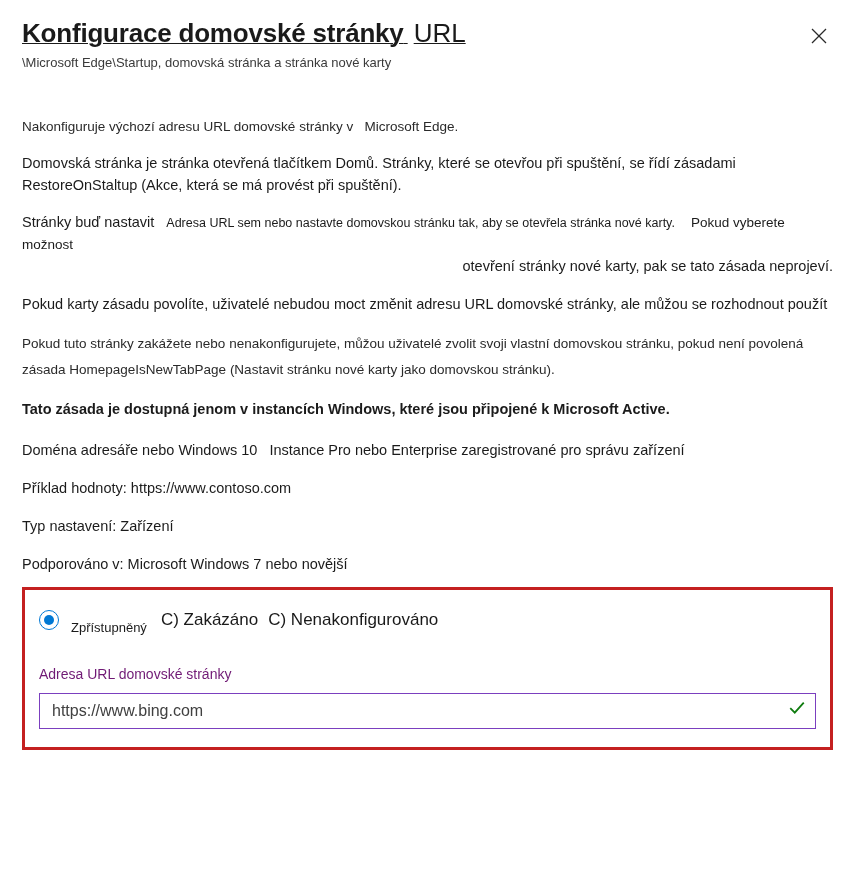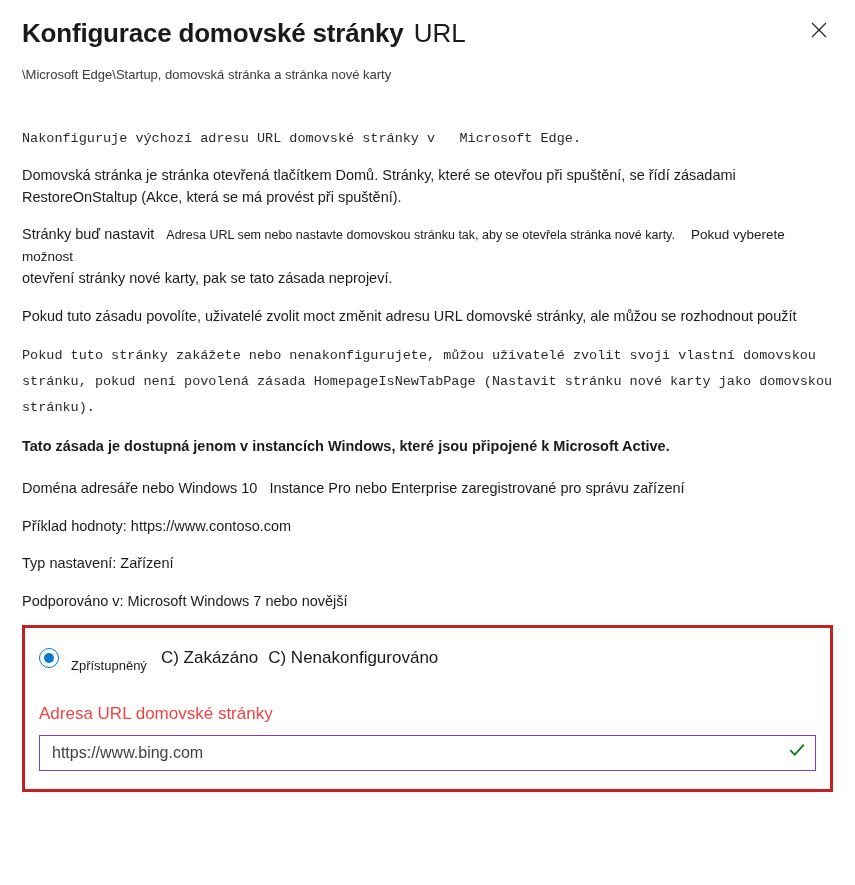--- a/index.html
+++ b/index.html
@@ -8,22 +8,23 @@
       background: #ffffff;
       color: #1a1a1a;
       width: 855px;
       height: 885px;
       padding: 14px 22px;
       font-size: 14.5px;
       line-height: 1.5;
     }
     .header-row {
       display: flex;
-      align-items: flex-start;
+      align-items: center;
       justify-content: space-between;
+      text-decoration: underline;
     }
     .title {
       font-size: 26px;
       font-weight: 600;
       color: #1a1a1a;
       letter-spacing: -0.2px;
     }
     .title-tail {
       font-size: 26px;
       font-weight: 400;
@@ -37,25 +38,25 @@
       justify-content: center;
       cursor: pointer;
       color: #2a2a2a;
       margin-top: 4px;
       margin-right: 2px;
     }
     .close-btn svg { width: 16px; height: 16px; }
     .breadcrumb {
       font-size: 13px;
       color: #3a3a3a;
-      margin-top: 12px;
+      margin-top: 0;
       margin-bottom: 44px;
     }
     .para { margin: 12px 0 16px 0; color:#1b1b1b; }
-    .para.small { font-size: 13.5px; color:#2a2a2a;font-family:Liberation Mono, monospace; }
+    .para.small { font-size: 13.5px; color:#2a2a2a; }
     .strong { font-weight: 600; }
     .secrow { margin-top: 20px; }
     .secrow .part1 { font-size:14.5px; }
     .highlight-box {
       border: 3px solid #c42020;
       padding: 12px 14px 18px 14px;
       margin-top: 12px;
     }
     .radios {
       display: flex;
@@ -73,21 +74,21 @@
       cursor: pointer;
       flex-shrink: 0;
     }
     .radio-inner {
       width: 10px; height:10px;
       border-radius:50%;
       background:#0078d4;
     }
     .rlabel1 { font-size:13px; margin-left:2px; margin-right:4px;margin-top:16px; }
     .rlabel2 { font-size:17px; }
-    .field-label { font-size:17px; color:#ef4444; margin-bottom:8px; }
+    .field-label { font-size:14px; color:#701a75; margin-bottom:8px; }
     .input-wrap { position: relative; border-radius: 9px; }
     .url-input {
       width: 100%;
       border: 1px solid #7b3fbf;
       padding: 8px 36px 8px 12px;
       font-size: 16px;
       color:#404040;
       outline:none;
       background:#fff;
     }
@@ -122,25 +123,25 @@
   <span>Nakonfiguruje výchozí adresu URL domovské stránky v</span>
   &nbsp;&nbsp;<span>Microsoft Edge.</span>
 </div>
 
 <div class="para">Domovská stránka je stránka otevřená tlačítkem Domů. Stránky, které se otevřou při spuštění, se řídí zásadami RestoreOnStaltup (Akce, která se má provést při spuštění).</div>
 
 <div class="para">
   <span>Stránky buď nastavit</span>
   &nbsp;&nbsp;<span style="font-size:12.5px">Adresa URL sem nebo nastavte domovskou stránku tak, aby se otevřela stránka nové karty.</span>
   &nbsp;&nbsp;&nbsp;<span style="font-size:13.5px">Pokud vyberete možnost</span>
-  <div style="font-weight:500;">otevření stránky nové karty, pak se tato zásada neprojeví.</div>
+  <div style="font-weight:500;text-align:right;">otevření stránky nové karty, pak se tato zásada neprojeví.</div>
 </div>
 
 <div class="para">
-  <div class="small">Pokud tuto zásadu povolíte, uživatelé zvolit moct změnit adresu URL domovské stránky, ale můžou se rozhodnout použít</div>
+  <div class="small">Pokud karty zásadu povolíte, uživatelé nebudou moct změnit adresu URL domovské stránky, ale můžou se rozhodnout použít</div>
 </div>
 
 <div class="para small" style="line-height:1.9">Pokud tuto stránky zakážete nebo nenakonfigurujete, můžou uživatelé zvolit svoji vlastní domovskou stránku, pokud není povolená zásada HomepageIsNewTabPage (Nastavit stránku nové karty jako domovskou stránku).</div>
 
 <div class="para">
   <div class="strong">Tato zásada je dostupná jenom v instancích Windows, které jsou připojené k Microsoft Active.</div>
   <div class="secrow">
     <span class="part1">Doména adresáře nebo Windows 10</span>
     &nbsp;&nbsp;<span class="part1">Instance Pro nebo Enterprise zaregistrované pro správu zařízení</span>
   </div>

